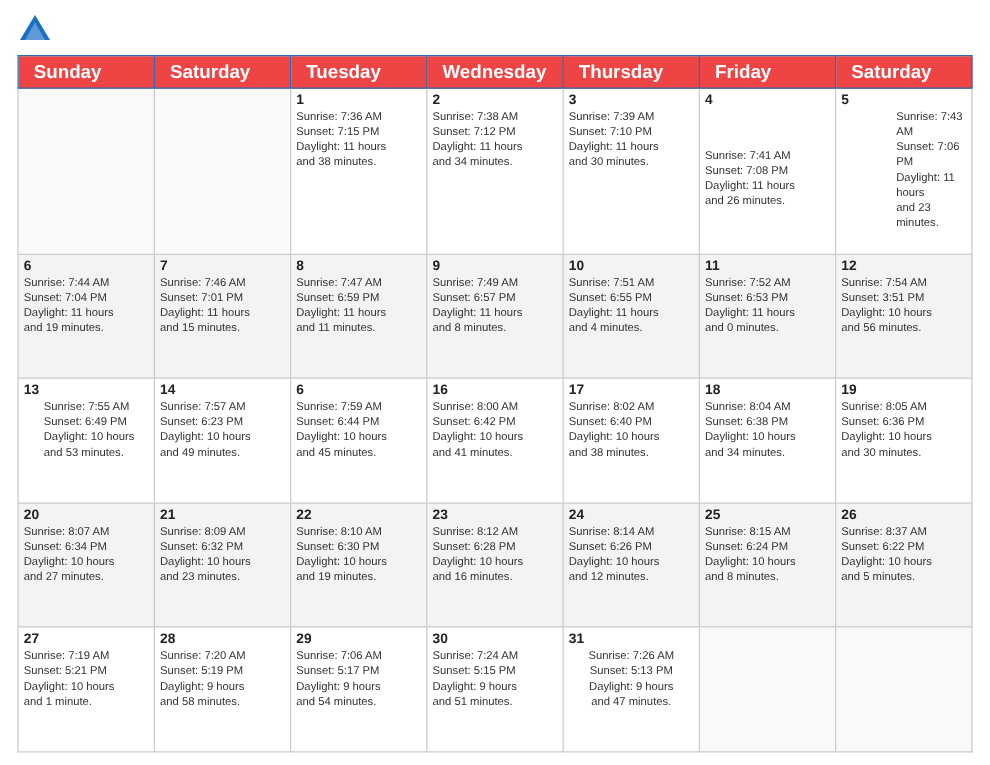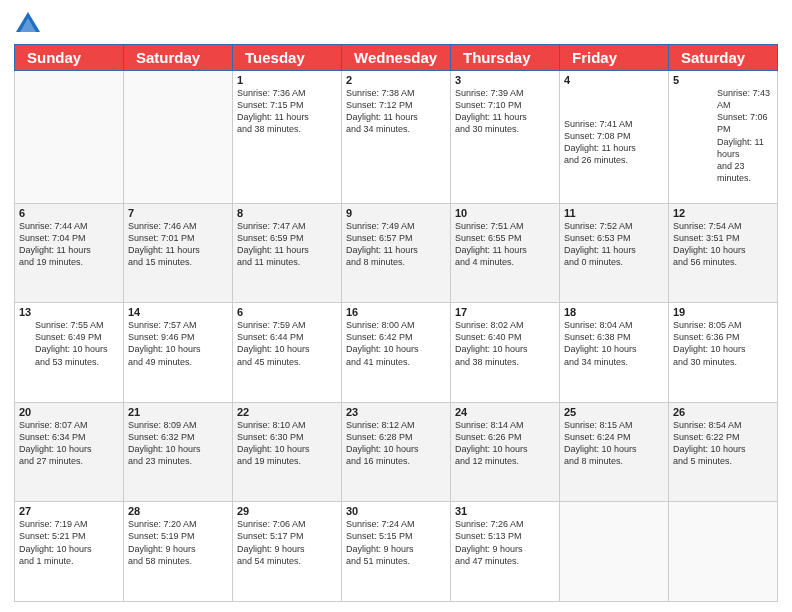--- a/index.html
+++ b/index.html
@@ -233,21 +233,21 @@
           <td>
             <span class="day-num">13</span>
             <div class="day-detail" style="white-space: pre-line; margin-left: 16px;">Sunrise: 7:55 AM
 Sunset: 6:49 PM
 Daylight: 10 hours
 and 53 minutes.</div>
           </td>
           <td>
             <span class="day-num">14</span>
             <div class="day-detail" style="white-space: pre-line;">Sunrise: 7:57 AM
-Sunset: 9:46 PM
+Sunset: 6:23 PM
 Daylight: 10 hours
 and 49 minutes.</div>
           </td>
           <td>
             <span class="day-num">6</span>
             <div class="day-detail" style="white-space: pre-line;">Sunrise: 7:59 AM
 Sunset: 6:44 PM
 Daylight: 10 hours
 and 45 minutes.</div>
           </td>
@@ -318,21 +318,21 @@
           </td>
           <td>
             <span class="day-num">25</span>
             <div class="day-detail" style="white-space: pre-line;">Sunrise: 8:15 AM
 Sunset: 6:24 PM
 Daylight: 10 hours
 and 8 minutes.</div>
           </td>
           <td>
             <span class="day-num">26</span>
-            <div class="day-detail" style="white-space: pre-line;">Sunrise: 8:54 AM
+            <div class="day-detail" style="white-space: pre-line;">Sunrise: 8:37 AM
 Sunset: 6:22 PM
 Daylight: 10 hours
 and 5 minutes.</div>
           </td>
         </tr>
         <tr>
           <td>
             <span class="day-num">27</span>
             <div class="day-detail" style="white-space: pre-line;">Sunrise: 7:19 AM
 Sunset: 5:21 PM
@@ -355,21 +355,21 @@
           </td>
           <td>
             <span class="day-num">30</span>
             <div class="day-detail" style="white-space: pre-line;">Sunrise: 7:24 AM
 Sunset: 5:15 PM
 Daylight: 9 hours
 and 51 minutes.</div>
           </td>
           <td>
             <span class="day-num">31</span>
-            <div class="day-detail" style="white-space: pre-line;">Sunrise: 7:26 AM
+            <div class="day-detail" style="white-space: pre-line; text-align: center;">Sunrise: 7:26 AM
 Sunset: 5:13 PM
 Daylight: 9 hours
 and 47 minutes.</div>
           </td>
           <td class="empty"></td>
           <td class="empty"></td>
         </tr>
       </tbody>
   </table>
 </div>

